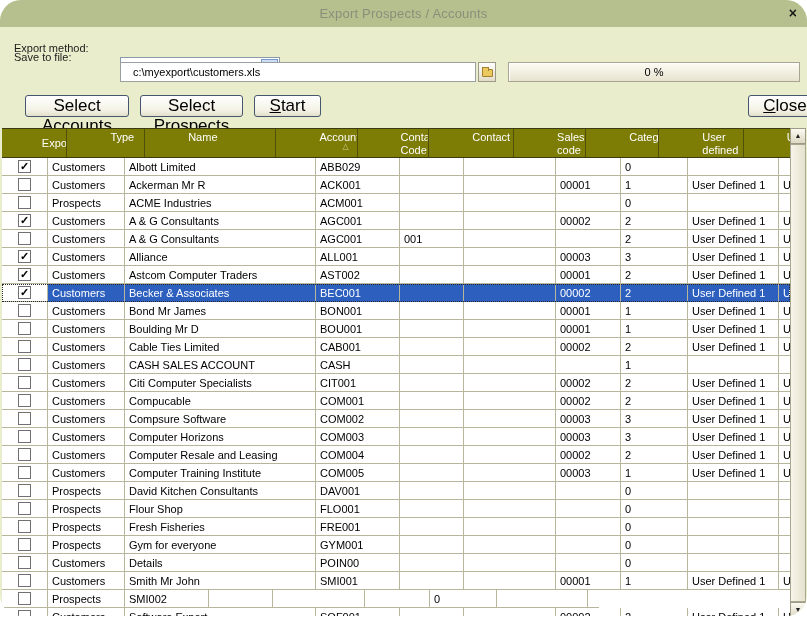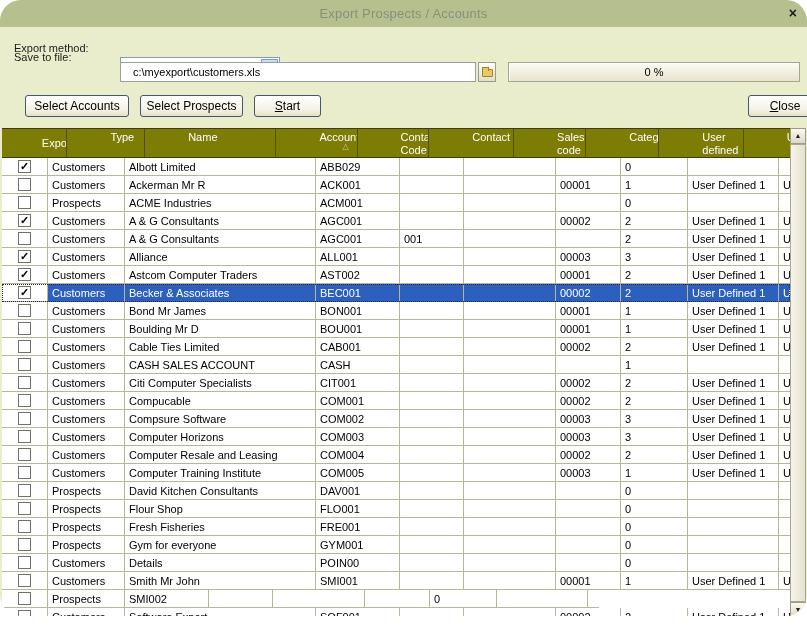--- a/index.html
+++ b/index.html
@@ -40,21 +40,21 @@
                   background:#ecc95f; border:1px solid #a3802e; border-bottom:none; }
 
   
   .progress { position:absolute; left:508px; top:62px; width:292px; height:20px;
               background:linear-gradient(#fdfcf4,#e7e3cf); border:1px solid #a8a590;
               box-shadow:inset 1px 1px 0 #ffffff; }
   .progress span { display:block; text-align:center; line-height:18px; }
 
   
   .btn { position:absolute; height:22px; background:linear-gradient(#ffffff,#f4f2e6 70%,#e3dfca);
-         border:1px solid #46566c; border-radius:3px; text-align:center; font-size:12px;
+         border:1px solid #46566c; border-radius:3px; text-align:center; font-size:17px;
          font-family:"Liberation Sans",sans-serif; color:#000; padding:0; }
   .btn span { display:block; line-height:20px; }
   .btn .ul-first::first-letter { text-decoration:underline; }
   .btn-accounts { left:25px; top:95px; width:104px; }
   .btn-prospects { left:140px; top:95px; width:103px; }
   .btn-start { left:254px; top:95px; width:67px; }
   .btn-close { left:748px; top:95px; width:74px; }
 
   
   .grid { position:absolute; left:2px; top:128px; width:788px; height:490px; background:#fff; overflow:hidden; }

